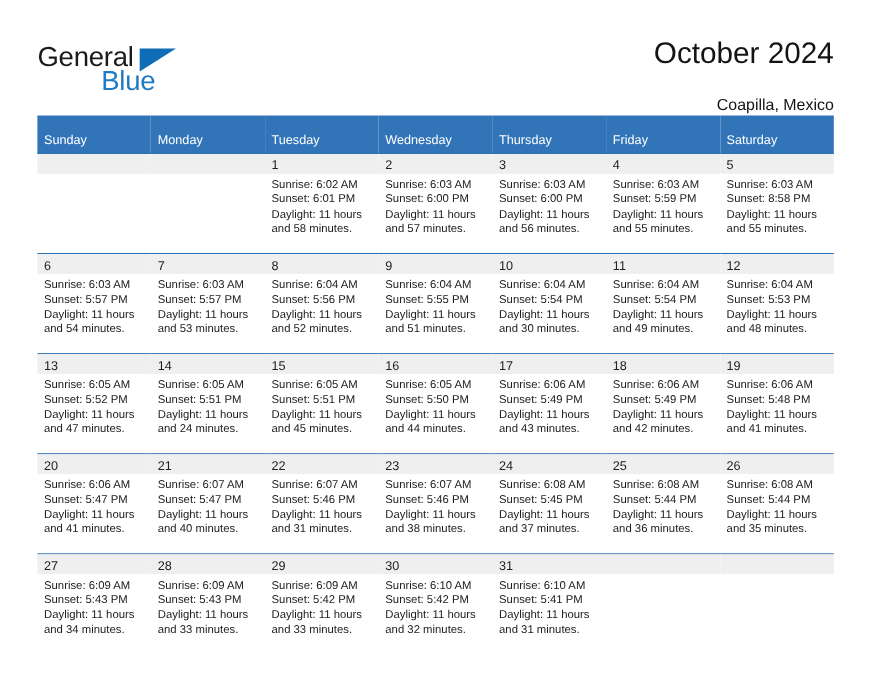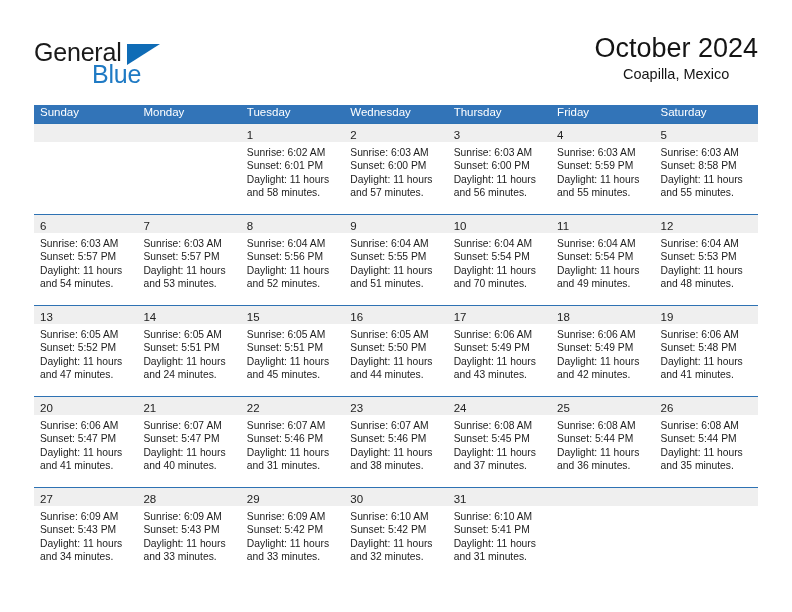--- a/index.html
+++ b/index.html
@@ -63,52 +63,52 @@
     font-size: 25px;
     letter-spacing: -0.2px;
     color: #1f7ac4;
     font-family: "Liberation Sans", sans-serif;
   }
 
   .title-block {
     position: absolute;
     right: 34px;
     top: 32px;
-    text-align: center;
+    text-align: right;
   }
   .cal-title {
     font-size: 27px;
     color: #141414;
     line-height: 32px;
     white-space: nowrap;
   }
   .cal-subtitle {
     font-size: 14.5px;
     color: #141414;
     line-height: 20px;
-    margin-top: 0;
+    margin-top: 22px;
     white-space: nowrap;
   }
 
   
   .calendar {
     position: absolute;
     left: 34px;
     top: 105px;
     width: 724px;
     border-collapse: collapse;
     table-layout: fixed;
   }
   .calendar th {
     background: #3274b8;
     color: #ffffff;
     font-size: 11.5px;
     font-weight: normal;
     text-align: left;
-    padding: 0 0 5px 6px;
+    padding: 16px 0 5px 6px;
     height: 13px;
     border: none;
   }
 
   .calendar td {
     vertical-align: top;
     padding: 0;
     width: 103.43px;
     border-top: 1.6px solid #2e72b3;
     background: #ffffff;
@@ -303,21 +303,21 @@
               </div>
             </div>
           </td>
           <td>
             <div class="daybox">
               <div class="daynum-band"><span class="daynum">10</span></div>
               <div class="detail">
                 <div>Sunrise: 6:04 AM</div>
                 <div>Sunset: 5:54 PM</div>
                 <div>Daylight: 11 hours</div>
-                <div>and 70 minutes.</div>
+                <div>and 30 minutes.</div>
               </div>
             </div>
           </td>
           <td>
             <div class="daybox">
               <div class="daynum-band"><span class="daynum">11</span></div>
               <div class="detail">
                 <div>Sunrise: 6:04 AM</div>
                 <div>Sunset: 5:54 PM</div>
                 <div>Daylight: 11 hours</div>

